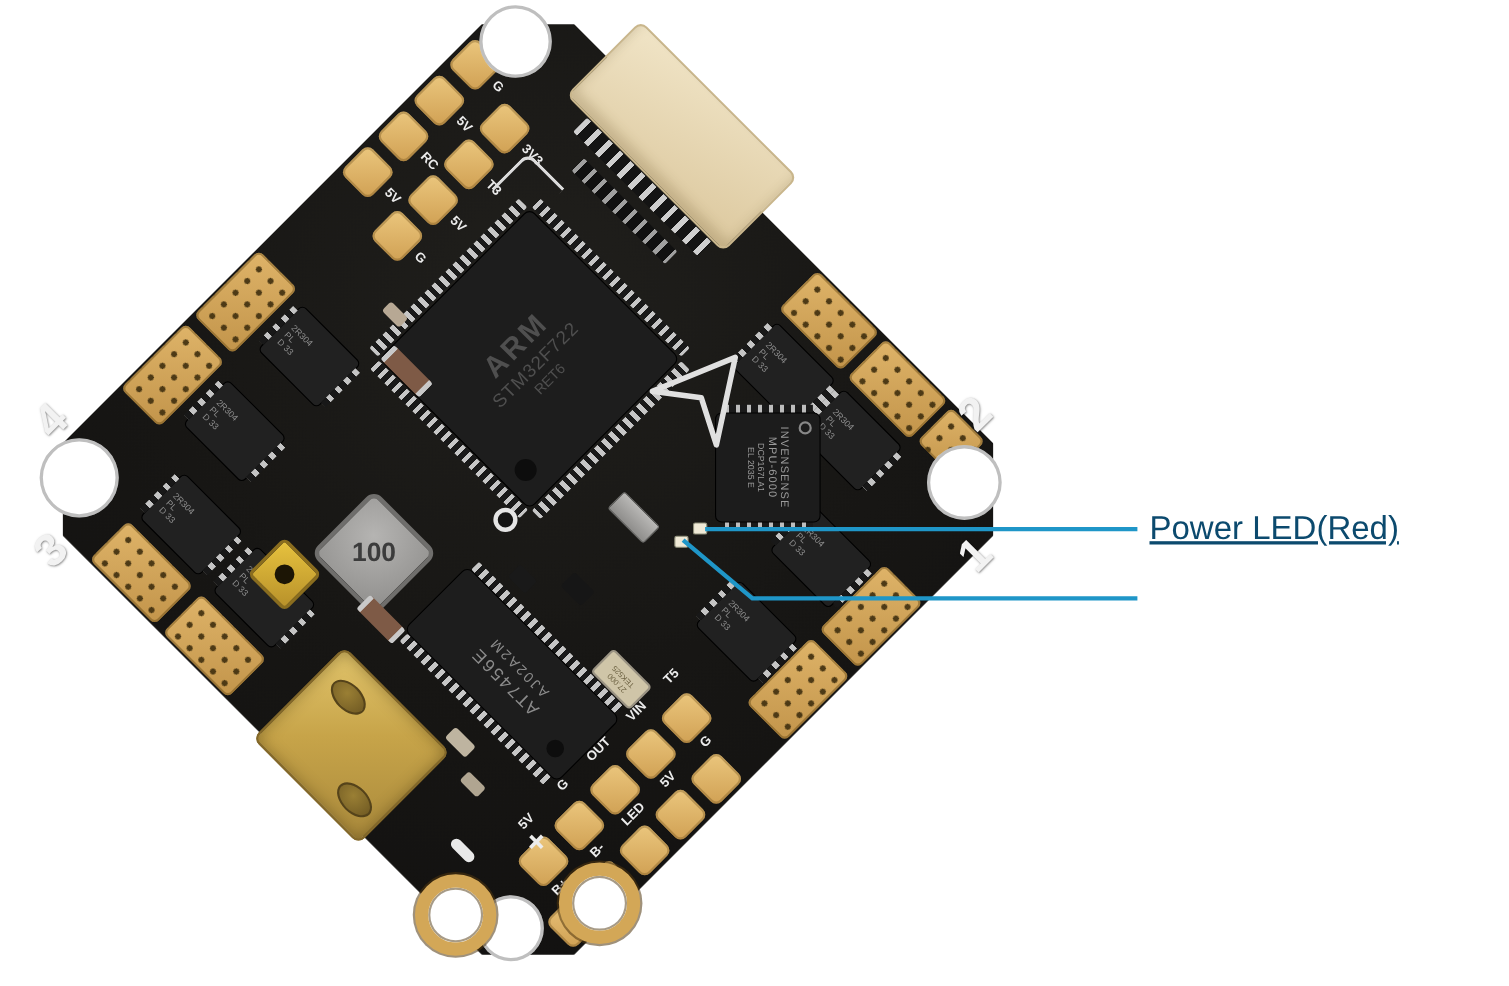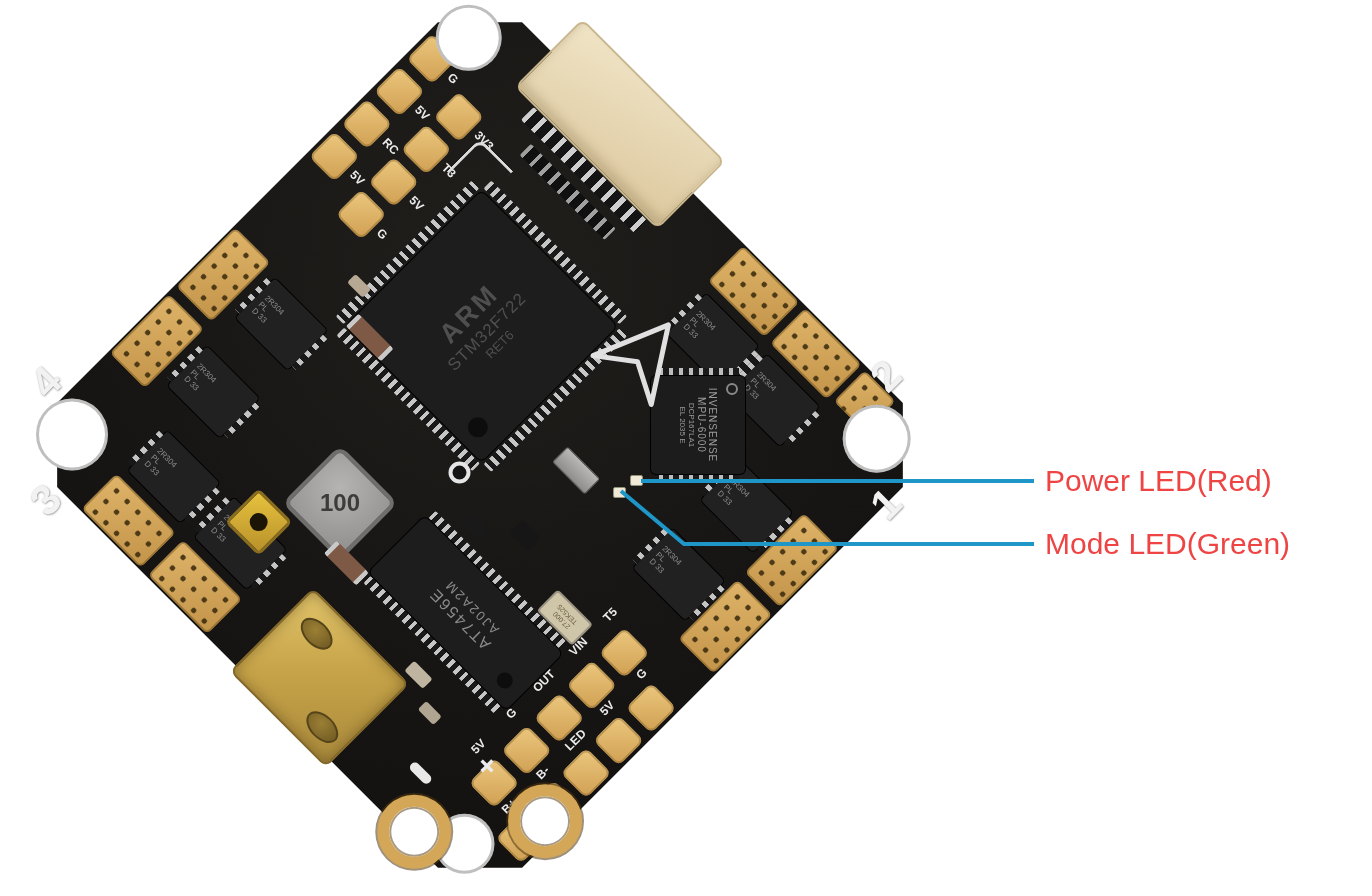--- a/index.html
+++ b/index.html
@@ -27,21 +27,21 @@
   .mosfet::before{left:-6px}.mosfet::after{right:-6px}
   .hole{position:absolute;border-radius:50%;background:#ffffff;box-shadow:inset 0 0 0 3px rgba(0,0,0,.25);}
   .ring{position:absolute;width:50px;height:50px;border-radius:50%;background:#ffffff;border:12px solid #d3a757;
       box-shadow:0 0 0 2px rgba(80,55,15,.55),inset 0 0 0 2px rgba(80,55,15,.5);box-sizing:content-box;}
   .chip{position:absolute;background:#1d1d1d;border-radius:6px;box-shadow:0 0 0 1px #000;}
   .pins-h{position:absolute;height:11px;background:repeating-linear-gradient(90deg,#c6c6c6 0 4px,#191919 4px 9px);border-radius:2px;}
   .pins-v{position:absolute;width:11px;background:repeating-linear-gradient(180deg,#c6c6c6 0 4px,#191919 4px 9px);border-radius:2px;}
   .passive{position:absolute;border-radius:3px;}
   .mnum{position:absolute;width:44px;text-align:center;color:#f2f2f2;font-weight:bold;font-size:42px;
       transform:rotate(-45deg);z-index:5;text-shadow:0 1px 2px rgba(0,0,0,.5);}
-  .callout{position:absolute;font-size:30px;color:#ef4444;white-space:nowrap;z-index:9;}
+  .callout{position:absolute;font-size:30px;color:#0c4a6e;white-space:nowrap;z-index:9;text-decoration:underline;}
   .led{position:absolute;width:11px;height:9px;background:#efe9d6;border:1px solid #8f8f7a;border-radius:2px;z-index:4;}
   #imu{position:absolute;left:651px;top:376px;width:94px;height:98px;background:#1c1c1c;border-radius:5px;
       box-shadow:0 0 0 1px #000;z-index:3;display:flex;align-items:center;justify-content:center;}
   .imu-text{transform:rotate(90deg);color:#9b9b9b;text-align:center;white-space:nowrap;}
   .mcu-text{transform:rotate(-90deg);color:#4f4f4f;text-align:center;}
   .osd-text{transform:rotate(180deg);color:#8b8b8b;text-align:center;letter-spacing:2px;white-space:nowrap;}
   svg{position:absolute;}
 </style>
 </head>
 <body>
@@ -242,15 +242,14 @@
 
   <div class="led" style="left:630px;top:475px"></div>
   <div class="led" style="left:613px;top:487px"></div>
 
   <svg style="left:0;top:0;z-index:8" width="1372" height="896" viewBox="0 0 1372 896">
     <polyline points="641,481 1034,481" fill="none" stroke-width="4" stroke="#1F96C8"></polyline>
     <polyline points="621,491 684,544 1034,544" fill="none" stroke-width="4" stroke="#1F96C8"></polyline>
   </svg>
 
   <div class="callout" style="left:1045px;top:464px">Power LED(Red)</div>
-  <div class="callout" style="left:1045px;top:527px">Mode LED(Green)</div>
 
 </div>
 
 </body></html>

